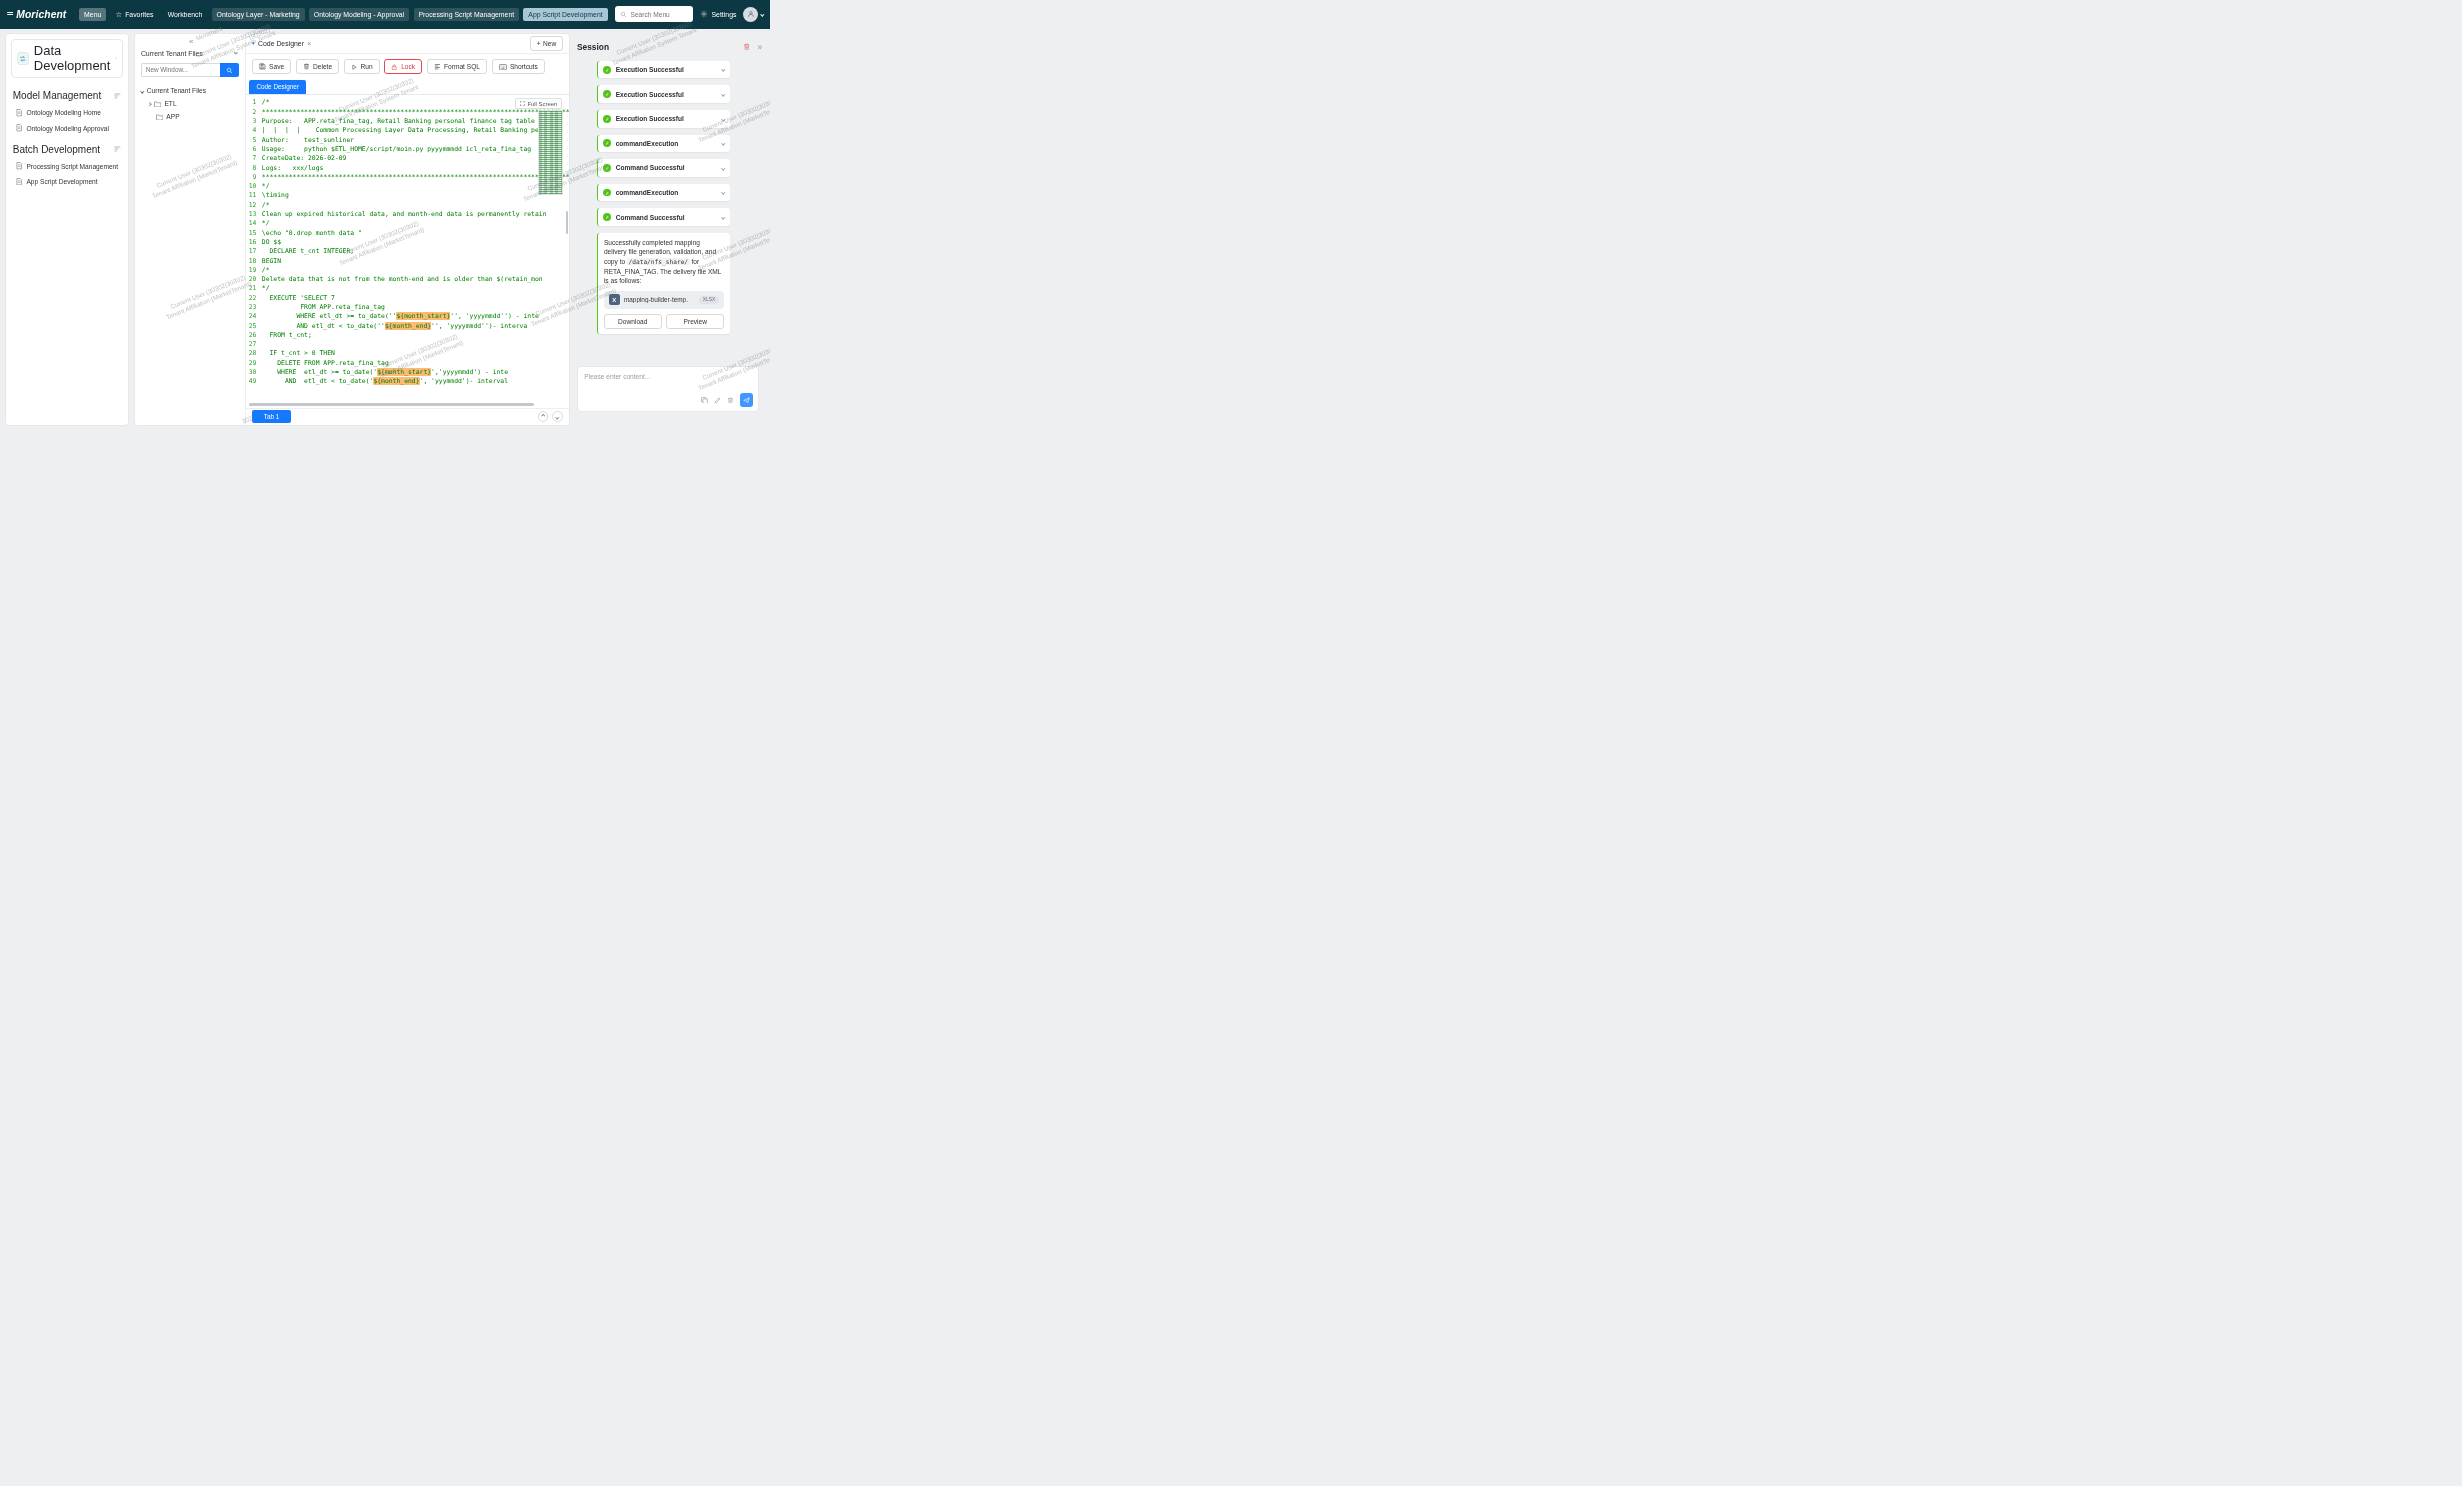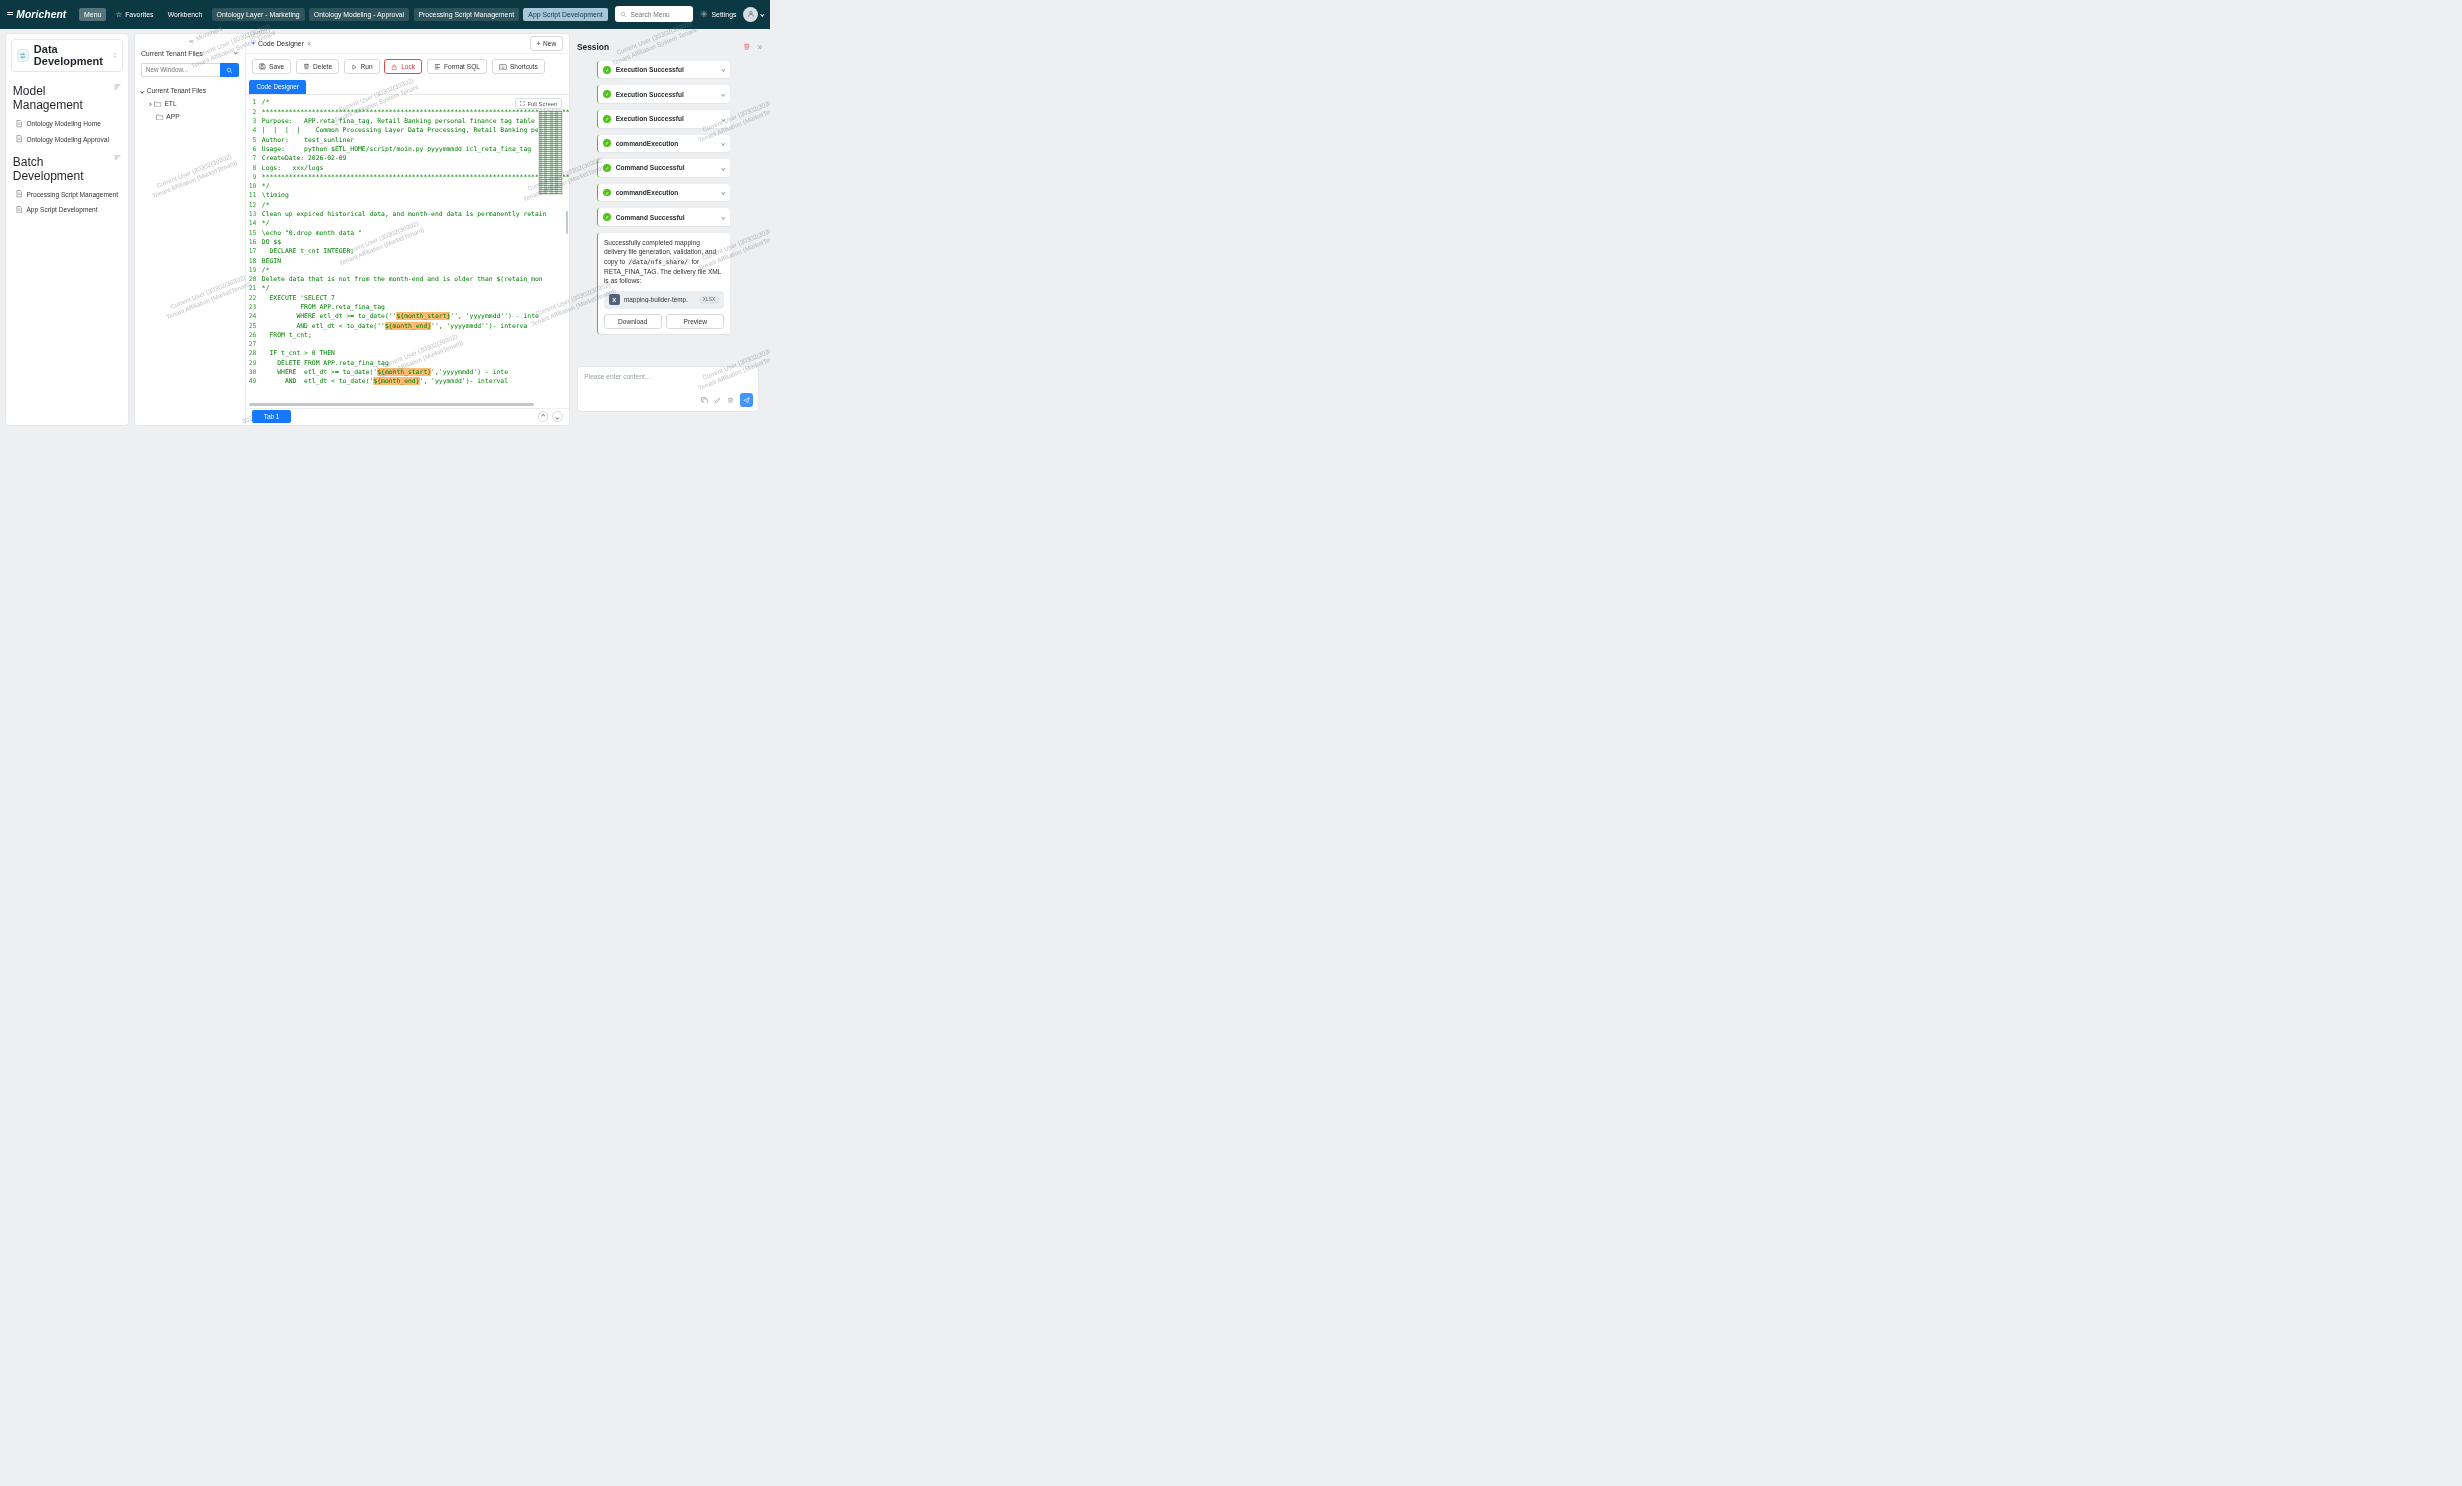--- a/index.html
+++ b/index.html
@@ -27,22 +27,22 @@
 .chev{display:inline-block;width:3.4px;height:3.4px;border-right:0.8px solid currentColor;border-bottom:0.8px solid currentColor;flex:none}
 .chev.down{transform:rotate(45deg)}
 .chev.right{transform:rotate(-45deg)}
 .chev.up{transform:rotate(-135deg)}
 .chev.sm{width:2.5px;height:2.5px}
 
 
 .sidebar{position:absolute;left:4.9px;top:33px;width:124px;bottom:5.4px;background:#fff;border:0.5px solid #e5e7eb;border-radius:3.9px;z-index:2}
 .workspace{margin:4.9px;border:0.5px solid #e5e7eb;border-radius:3.9px;padding:3.4px 4.9px;display:flex;align-items:center;gap:4.4px;cursor:pointer}
 .ws-icon{width:12.8px;height:12.8px;border-radius:3px;background:#eef6f2;border:0.5px solid #dfeae5;display:flex;align-items:center;justify-content:center;flex:none}
-.ws-label{font-weight:bold;font-size:11px;flex:1;color:#1f2329}
-.section-title{display:flex;justify-content:space-between;padding:7.9px 6.9px 3.9px;font-size:12px;color:#1f2329}
+.ws-label{font-weight:normal;font-size:13px;flex:1;color:#1f2329}
+.section-title{display:flex;align-items:center;justify-content:space-between;padding:7.9px 6.9px 3.9px;font-size:10px;color:#1f2329}
 .section-icon{color:#8a919a;cursor:pointer}
 .side-item{display:flex;align-items:center;gap:4.4px;padding:3.9px 6.9px 3.9px 9.8px;font-size:6.6px;color:#333;cursor:pointer}
 .side-item .doc{color:#5f6670;flex:none}
 
 
 .main-card{position:absolute;left:134px;top:33px;width:436px;bottom:5.4px;background:#fff;border:0.5px solid #e5e7eb;border-radius:3.9px;display:flex;overflow:hidden;z-index:2}
 .file-panel{width:111px;border-right:0.5px solid #eceef0;padding:4.9px 5.9px;position:relative;flex:none}
 .fp-collapse{position:absolute;left:54px;top:4.4px;color:#8a919a;font-size:7.9px;cursor:pointer;line-height:1}
 .fp-select{display:flex;align-items:center;justify-content:space-between;padding:10.8px 2px 4.9px 0;font-size:6.9px;color:#333;cursor:pointer}
 .fp-select .chev{color:#8a919a}

